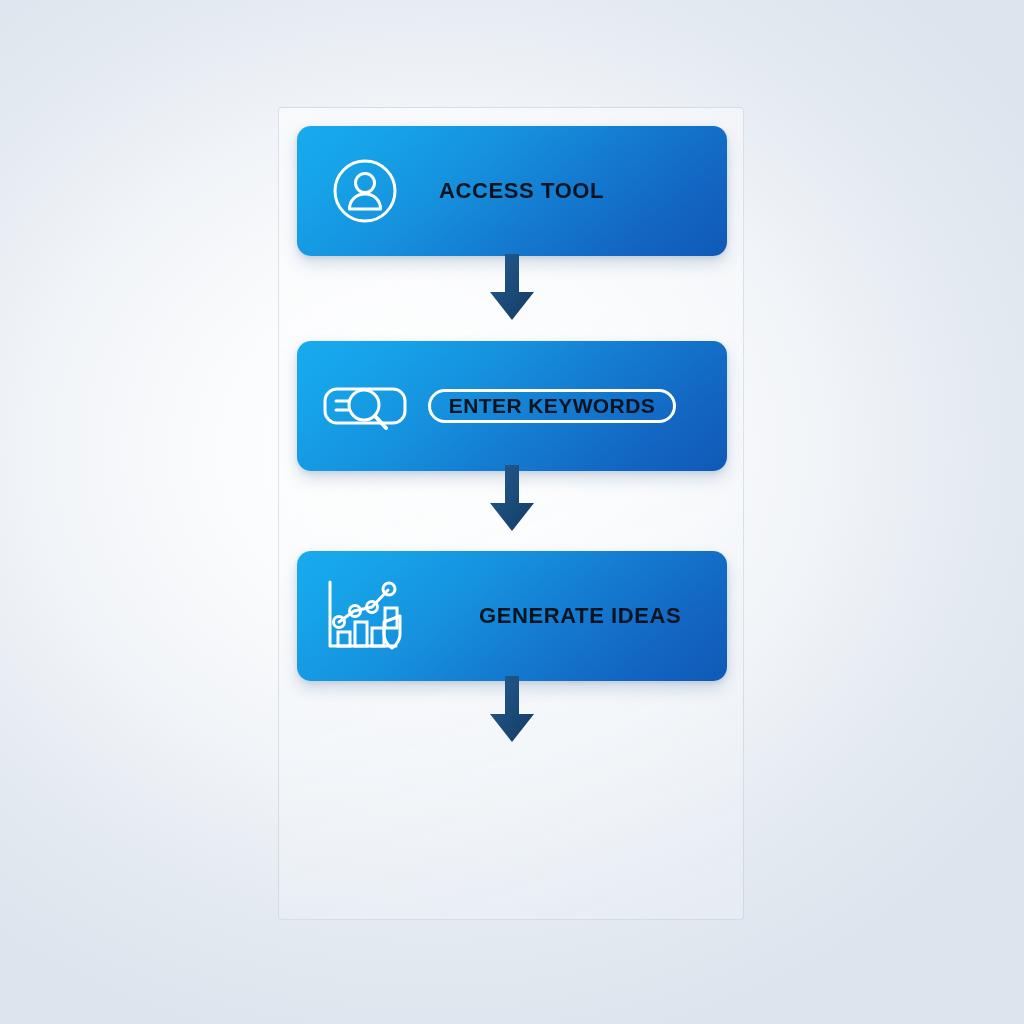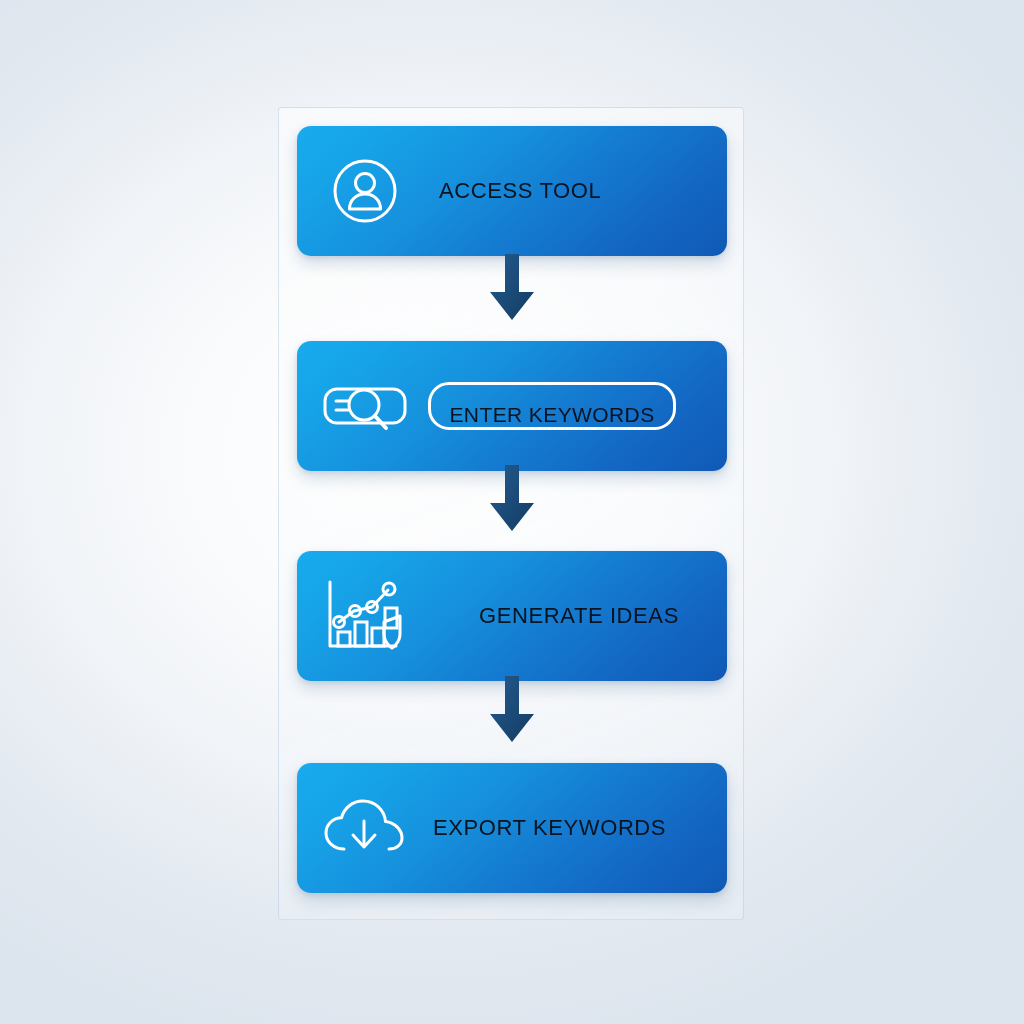--- a/index.html
+++ b/index.html
@@ -83,42 +83,42 @@
     align-items: center;
     justify-content: center;
   }
   .step-icon svg {
     display: block;
   }
 
   .step-label {
     color: #0a1320;
     font-size: 22px;
-    font-weight: 400;
+    font-weight: 700;
     letter-spacing: 0.6px;
     font-family: "Liberation Sans", sans-serif;
     white-space: nowrap;
   }
 
   
   .step-1 .step-label { margin-left: 28px; }
   
   .step-3 .step-label { margin-left: 28px; }
   
   .step-4 .step-label { margin-left: 22px; }
 
   
   .keyword-field {
     margin-left: 17px;
     width: 248px;
-    height: 48px;
+    height: 34px;
     border: 3px solid #ffffff;
     border-radius: 21px;
     display: flex;
-    align-items: flex-end;
+    align-items: center;
     justify-content: center;
     box-sizing: border-box;
     background: transparent;
   }
   .keyword-field .step-label {
     font-size: 21px;
     letter-spacing: 0.4px;
   }
 
   
@@ -187,32 +187,20 @@
           <circle cx="33" cy="33" r="5.5" stroke="#ffffff" stroke-width="3" fill="none"></circle>
           <circle cx="50" cy="29" r="5.5" stroke="#ffffff" stroke-width="3" fill="none"></circle>
           <circle cx="67" cy="11" r="6" stroke="#ffffff" stroke-width="3" fill="none"></circle>
 
           <path d="M62 44 L78 38 L78 56 C78 65 70 70 70 70 C70 70 62 65 62 56 Z" stroke="#ffffff" stroke-width="3" stroke-linejoin="round" fill="none"></path>
         </svg>
       </div>
       <div class="step-label">GENERATE IDEAS</div>
     </div>
 
-    <div class="step step-4">
-      <div class="step-icon">
-        <svg width="86" height="62" viewBox="0 0 86 62" fill="none" aria-hidden="true">
-          <path d="M22 52 C12 52 4 45 4 36 C4 27.5 11 21 19.5 20.8
-                   C22 11 30.5 4 41 4 C53 4 62.5 13 63.5 24.5
-                   C73 25.5 80 33 80 41 C80 48 74 52 67 52" stroke="#ffffff" stroke-width="3" stroke-linecap="round" stroke-linejoin="round" fill="none"></path>
-          <path d="M42 24 L42 48" stroke="#ffffff" stroke-width="3" stroke-linecap="round"></path>
-          <path d="M31 38 L42 50 L53 38" stroke="#ffffff" stroke-width="3" stroke-linecap="round" stroke-linejoin="round" fill="none"></path>
-        </svg>
-      </div>
-      <div class="step-label">EXPORT KEYWORDS</div>
-    </div>
 
     <div class="arrow arrow-1">
       <svg width="46" height="68" viewBox="0 0 46 68" aria-hidden="true">
         <defs>
           <linearGradient id="agrad1" x1="0" y1="0" x2="1" y2="1">
             <stop offset="0%" stop-color="#235b8d"></stop>
             <stop offset="55%" stop-color="#1b4a77"></stop>
             <stop offset="100%" stop-color="#123a61"></stop>
           </linearGradient>
         </defs>

